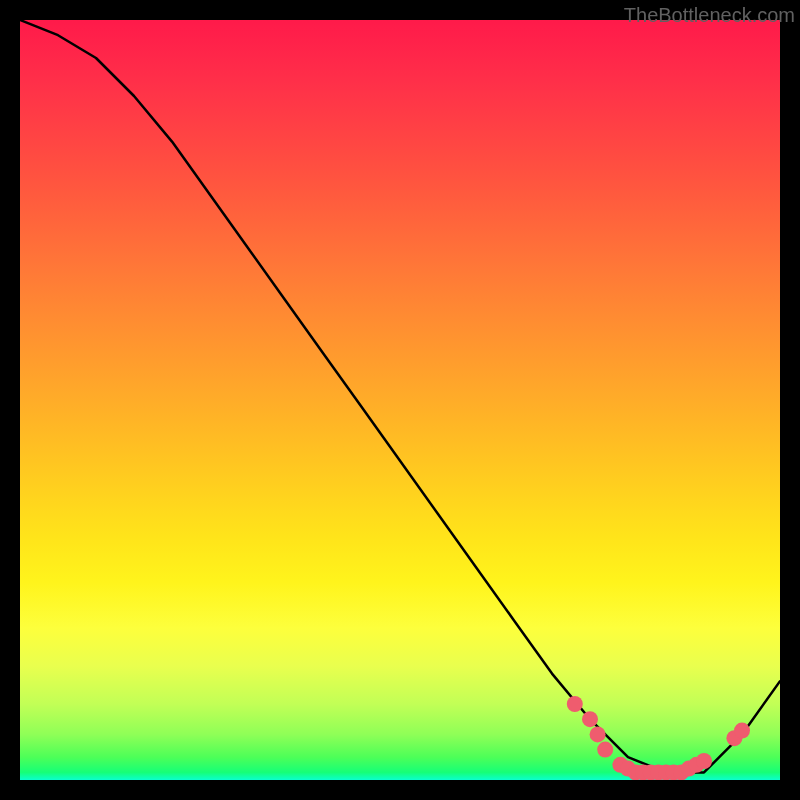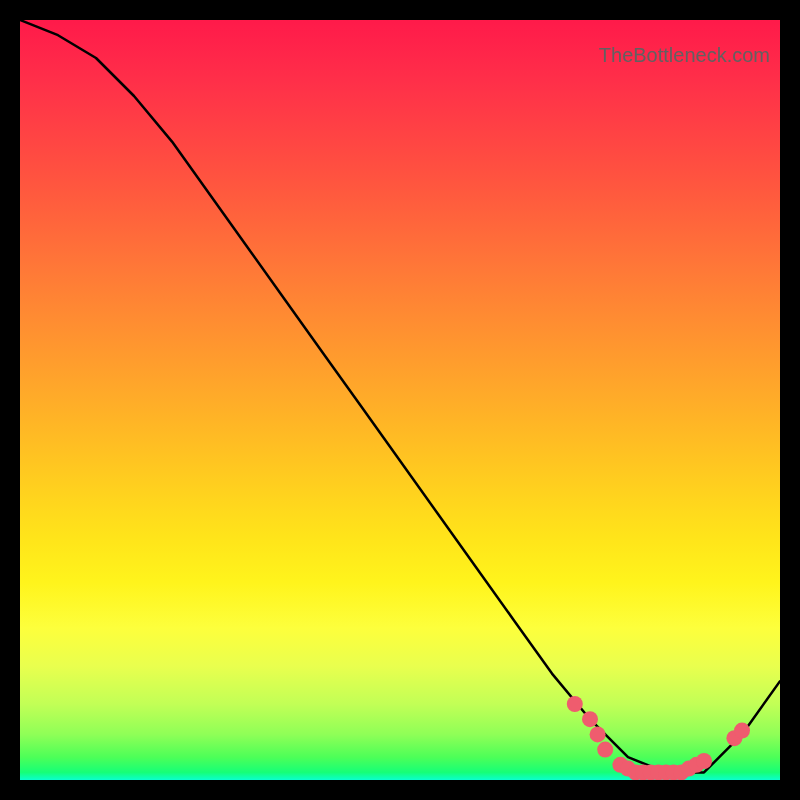--- a/index.html
+++ b/index.html
@@ -7,26 +7,25 @@
     width: 800px;
     height: 800px;
     background: #000;
     position: relative;
     font-family: Arial, sans-serif;
     overflow: hidden;
   }
   .watermark {
     position: absolute;
     top: 4px;
-    right: 30px;
+    right: 5px;
     color: #616161;
     font-size: 20px;
     font-weight: 500;
     z-index: 10;
-    margin-top: 40px;
   }
   .plot-area {
     position: absolute;
     left: 20px;
     top: 20px;
     width: 760px;
     height: 760px;
   }
   .gradient-bg {
     position: absolute;

